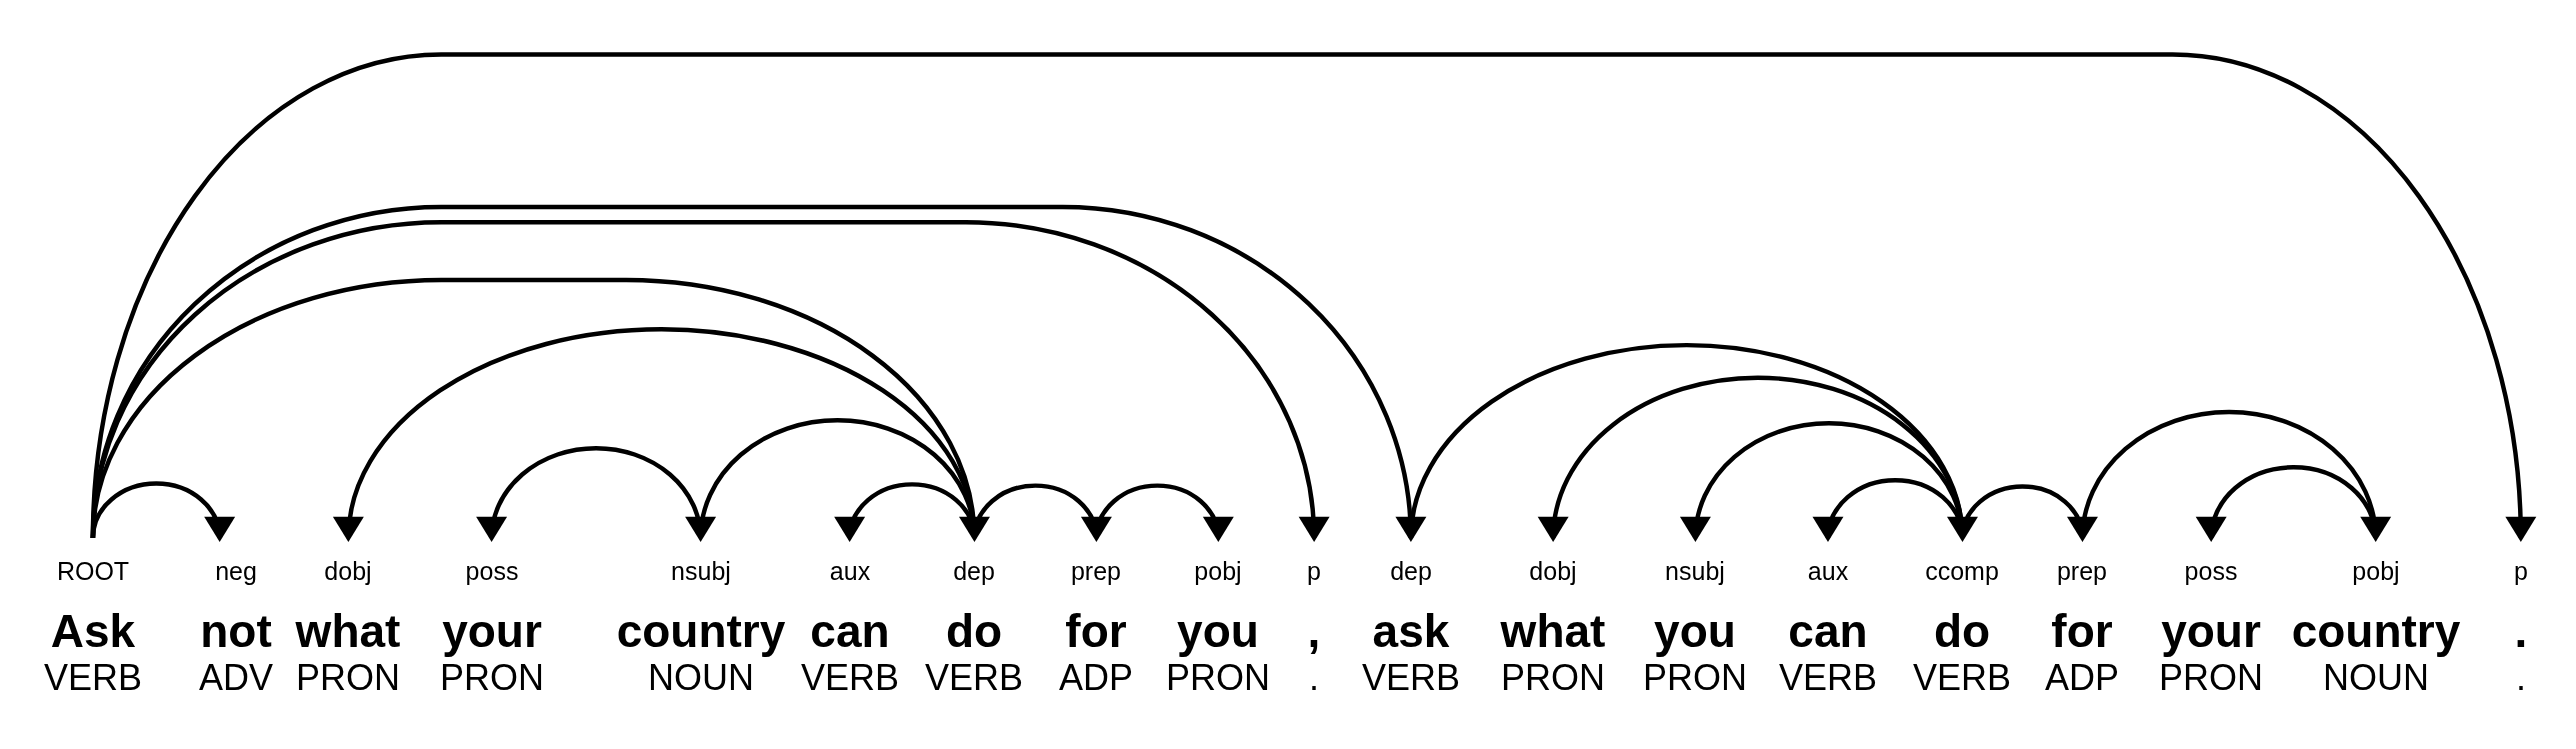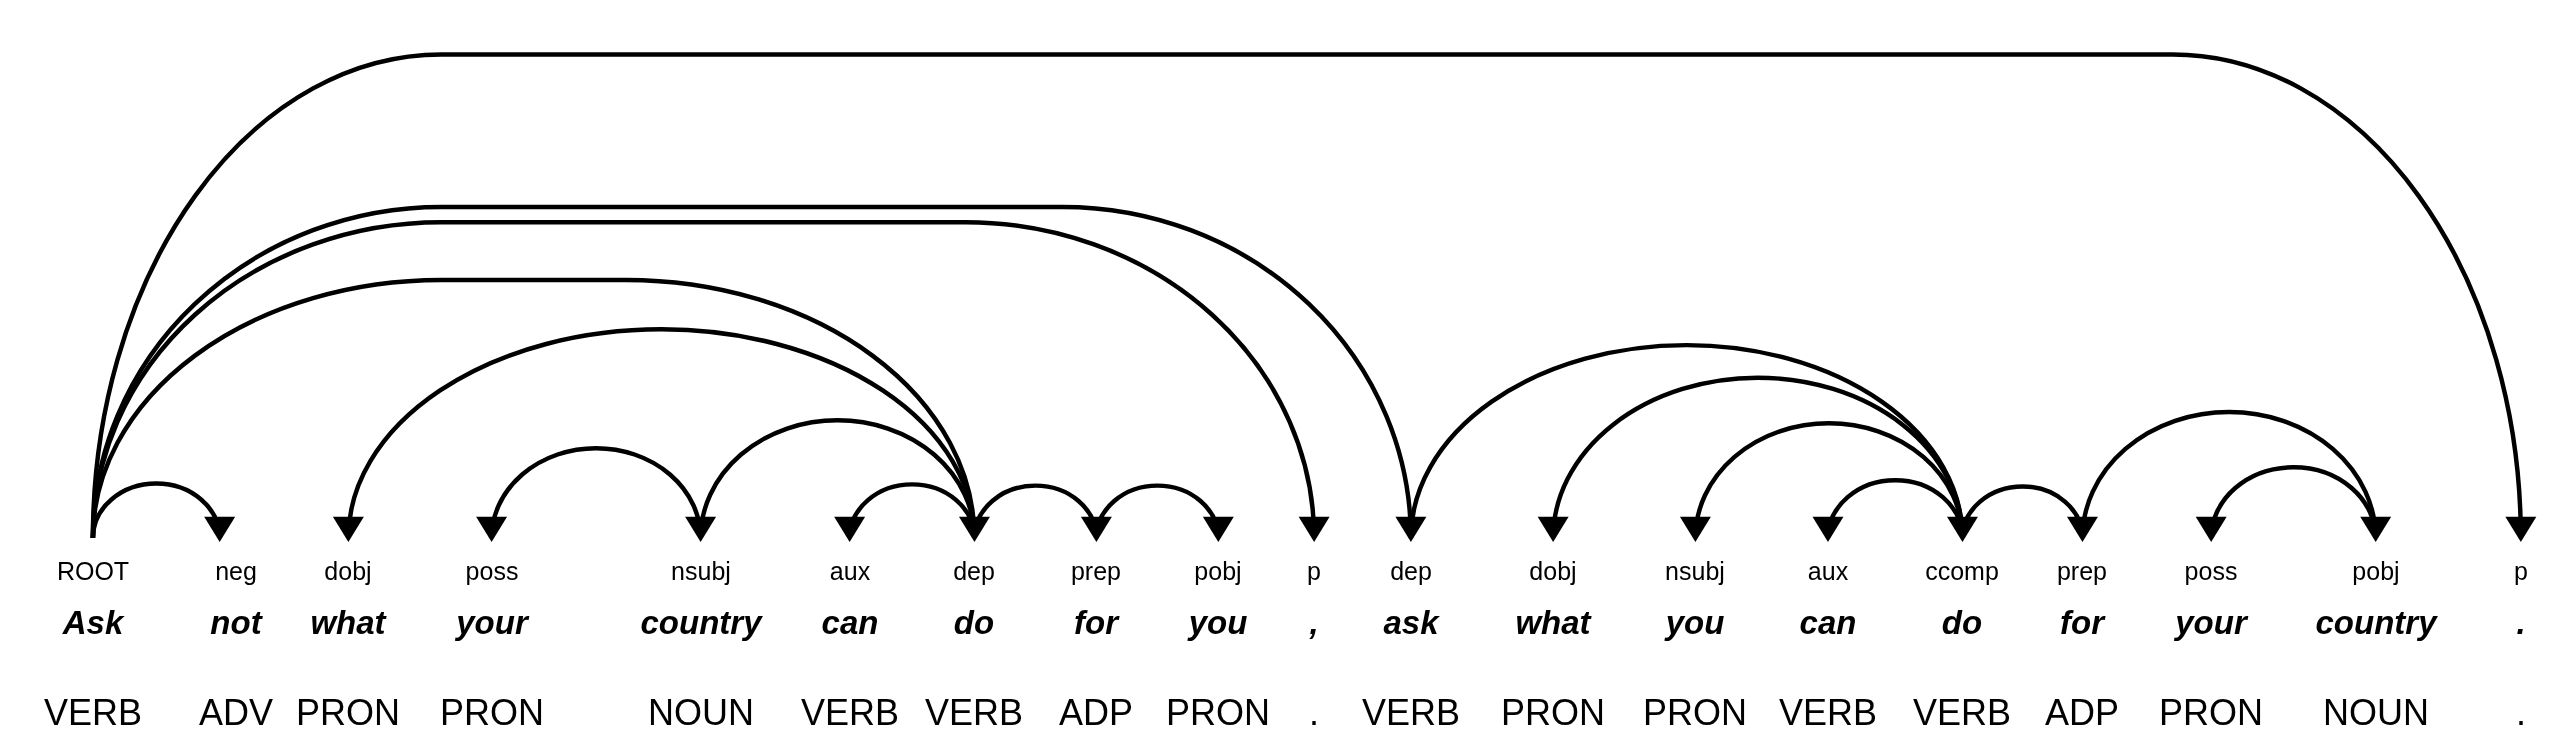--- a/index.html
+++ b/index.html
@@ -29,28 +29,26 @@
     transform: translateX(-50%);
     text-align: center;
     white-space: nowrap;
   }
   .dep-label {
     font-size: 25px;
     line-height: 39px;
     font-weight: 400;
   }
   .word {
-    margin-top: 6px;
-    font-size: 33px;
+    margin-top: 14px;
+    font-size: 46px;
     line-height: 52px;
     font-weight: 700;
-    font-style: italic;
   }
   .pos {
-    margin-top: 43px;
     font-size: 36px;
     line-height: 41px;
     font-weight: 400;
   }
   .arc-path {
     fill: none;
     stroke: #000000;
     stroke-width: 4.6px;
   }
   .arrowhead {

